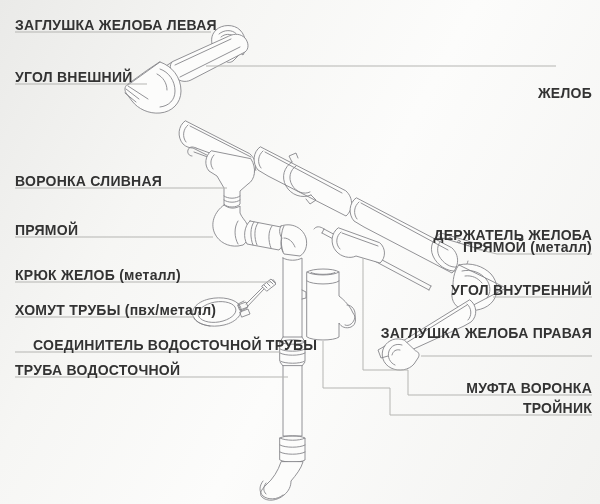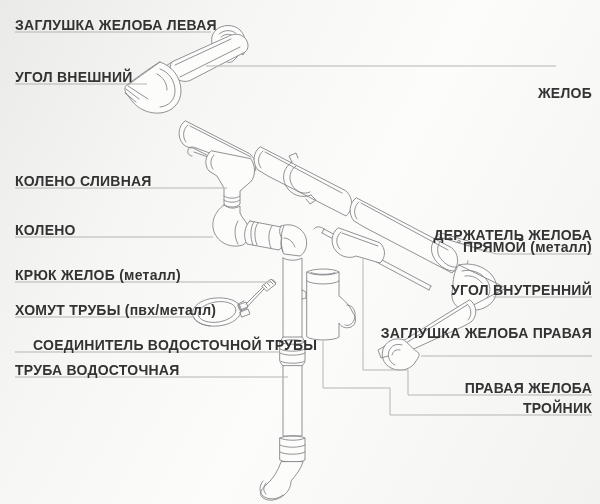--- a/index.html
+++ b/index.html
@@ -210,27 +210,27 @@
         <polyline points="493,297 592,297"></polyline>
         <polyline points="421,356 592,356"></polyline>
         <polyline points="363,258 363,370 408,370 408,395 592,395"></polyline>
         <polyline points="323,341 323,388 390,388 390,415 592,415"></polyline>
       </g>
   </svg>
 
   <div id="labels">
       <div class="diagram-label" style="top: 20px; left: 15px;">ЗАГЛУШКА ЖЕЛОБА ЛЕВАЯ</div>
       <div class="diagram-label" style="top: 72px; left: 15px;">УГОЛ ВНЕШНИЙ</div>
-      <div class="diagram-label" style="top: 176px; left: 15px;">КОЛЕНО СЛИВНАЯ</div>
-      <div class="diagram-label" style="top: 225px; left: 15px;">КОЛЕНО</div>
+      <div class="diagram-label" style="top: 176px; left: 15px;">ВОРОНКА СЛИВНАЯ</div>
+      <div class="diagram-label" style="top: 225px; left: 15px;">ПРЯМОЙ</div>
       <div class="diagram-label" style="top: 270px; left: 15px;">КРЮК ЖЕЛОБ (металл)</div>
       <div class="diagram-label" style="top: 305px; left: 15px; text-align: right;">ХОМУТ ТРУБЫ (пвх/металл)</div>
       <div class="diagram-label" style="top: 340px; left: 15px; margin-left: 18px;">СОЕДИНИТЕЛЬ ВОДОСТОЧНОЙ ТРУБЫ</div>
-      <div class="diagram-label" style="top: 365px; left: 15px;">ТРУБА ВОДОСТОЧНАЯ</div>
+      <div class="diagram-label" style="top: 365px; left: 15px;">ТРУБА ВОДОСТОЧНОЙ</div>
       <div class="diagram-label right" style="top: 40px; right: 8px; margin-top: 48px;">ЖЕЛОБ</div>
       <div class="diagram-label right" style="top: 230px; right: 8px; margin-left: 21px;">ДЕРЖАТЕЛЬ ЖЕЛОБА
 ПРЯМОЙ (металл)</div>
       <div class="diagram-label right" style="top: 285px; right: 8px; margin-left: 27px;">УГОЛ ВНУТРЕННИЙ</div>
       <div class="diagram-label right" style="top: 328px; right: 8px;">ЗАГЛУШКА ЖЕЛОБА ПРАВАЯ</div>
-      <div class="diagram-label right" style="top: 383px; right: 8px;">ПРАВАЯ ЖЕЛОБА</div>
+      <div class="diagram-label right" style="top: 383px; right: 8px;">МУФТА ВОРОНКА</div>
       <div class="diagram-label right" style="top: 403px; right: 8px;">ТРОЙНИК</div>
     </div>
 </div>
 
 </body></html>

